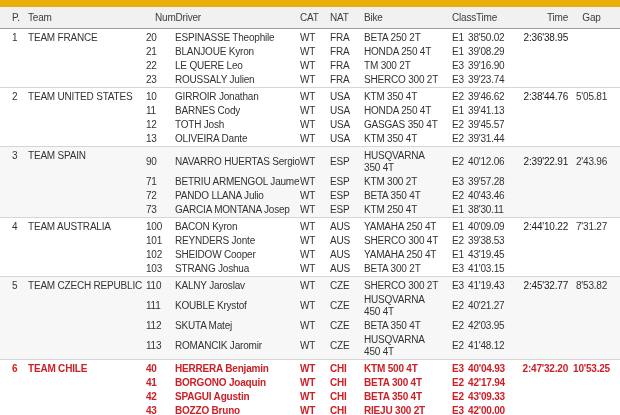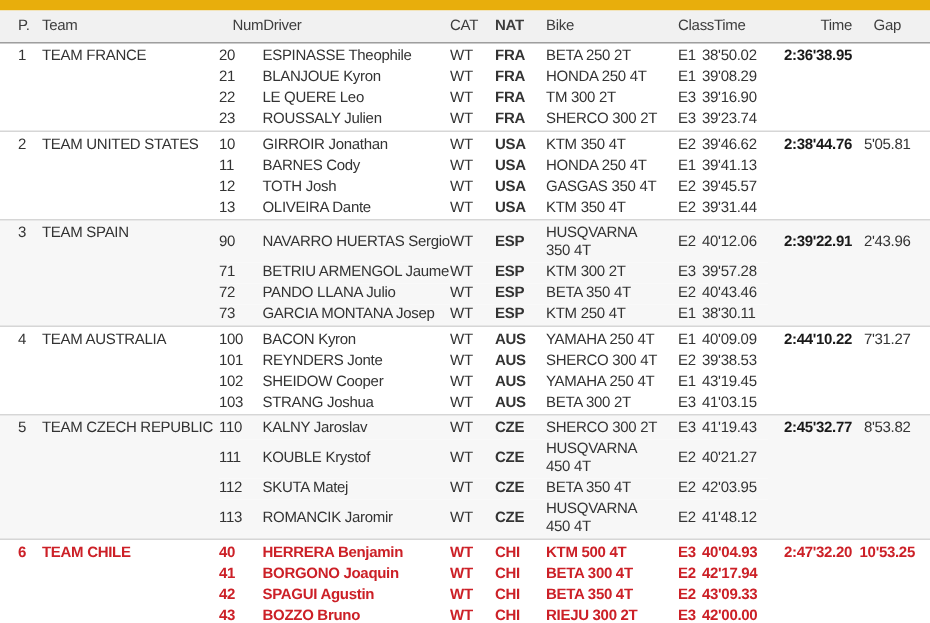--- a/index.html
+++ b/index.html
@@ -26,27 +26,27 @@
     padding:1px 0; line-height:12px; vertical-align:middle;
     white-space:nowrap; overflow:visible;
   }
   tr:first-child td { padding-top:3px; }
   
   .c-p    { padding-left:12px; }
   .c-team { padding-left:6px;margin-top:15px; }
   .c-num  { text-align:left; }
   .c-driver { padding-left:9px; }
   .c-cat  { padding-left:8px;margin-top:20px; }
-  .c-nat  { padding-left:10px;font-weight:bold; }
+  .c-nat  { padding-left:10px; }
   .c-bike { padding-left:12px; line-height:12px; }
   .c-class{ padding-left:12px; }
   .c-time { padding-left:8px; }
   .c-ttime{ text-align:right; padding-right:2px; }
   .c-gap  { text-align:center; padding-right:7px; }
-  td.c-ttime { font-weight:bold; color:#1a1a1a; }
+  td.c-ttime { font-weight:normal; color:#1a1a1a; }
   tbody.highlight td.c-ttime { color:var(--hl); }
   
   td.span-top { vertical-align:top; padding-top:3px; }
   td.span-top.tall { padding-top:9px; }
   th.c-numdriver { padding-left:9px; }
   th.c-classtime { padding-left:12px; }
 </style>
 </head>
 <body>
 

